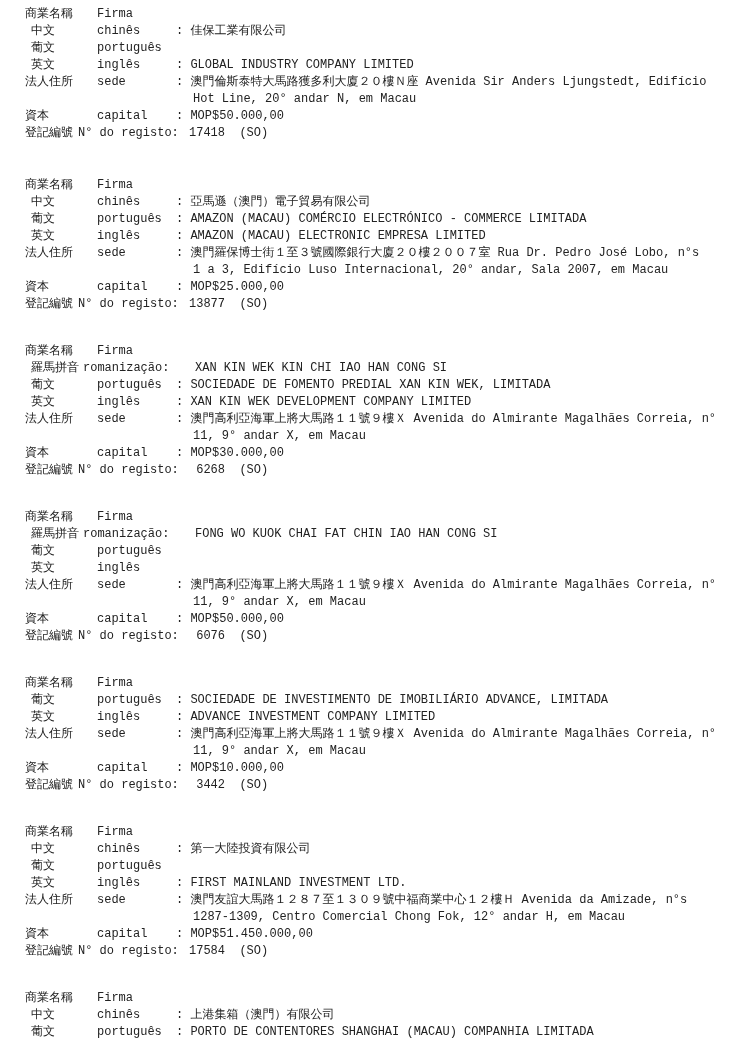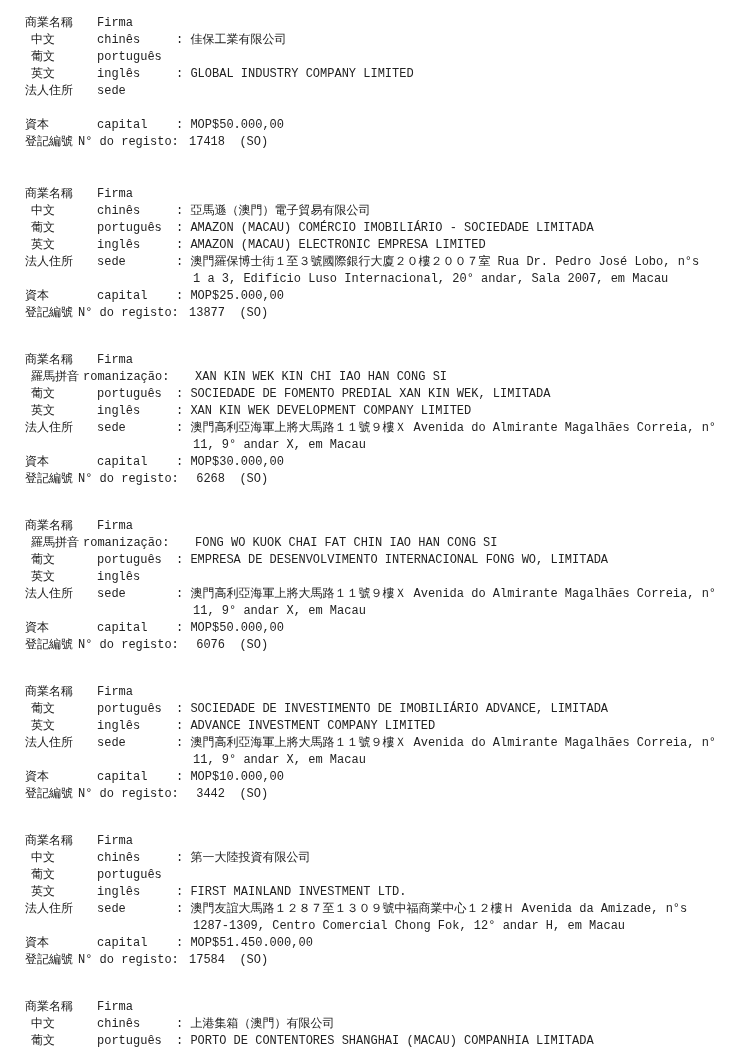--- a/index.html
+++ b/index.html
@@ -11,21 +11,21 @@
     width: 746px;
     height: 1052px;
     overflow: hidden;
     font-family: "Liberation Mono", "DejaVu Sans Mono", monospace;
     font-size: 12px;
     line-height: 17px;
     color: #222222;
   }
   .page {
     position: relative;
-    padding-top: 15px;
+    padding-top: 6px;
     width: 746px;
   }
   .entry {
     margin-bottom: 30px;
   }
   .entry:first-child {
     margin-bottom: 35px;
   }
   .row {
     position: relative;
@@ -83,20 +83,22 @@
           <span class="pt">português</span>
         </div>
         <div class="row">
           <span class="zh ind">英文</span>
           <span class="pt">inglês</span>
           <span class="val">GLOBAL INDUSTRY COMPANY LIMITED</span>
         </div>
         <div class="row h2">
           <span class="zh">法人住所</span>
           <span class="pt">sede</span>
+          <span class="val">澳門倫斯泰特大馬路獲多利大廈２０樓Ｎ座 Avenida Sir Anders Ljungstedt, Edifício
+Hot Line, 20° andar N, em Macau</span>
         </div>
         <div class="row">
           <span class="zh">資本</span>
           <span class="pt">capital</span>
           <span class="val">MOP$50.000,00</span>
         </div>
         <div class="row">
           <span class="zh">登記編號</span>
           <span class="pt reg">N° do registo:</span>
           <span class="val regv">17418  (SO)</span>
@@ -108,21 +110,21 @@
           <span class="pt">Firma</span>
         </div>
         <div class="row">
           <span class="zh ind">中文</span>
           <span class="pt">chinês</span>
           <span class="val">亞馬遜（澳門）電子貿易有限公司</span>
         </div>
         <div class="row">
           <span class="zh ind">葡文</span>
           <span class="pt">português</span>
-          <span class="val">AMAZON (MACAU) COMÉRCIO IMOBILIÁRIO - SOCIEDADE LIMITADA</span>
+          <span class="val">AMAZON (MACAU) COMÉRCIO ELECTRÓNICO - COMMERCE LIMITADA</span>
         </div>
         <div class="row">
           <span class="zh ind">英文</span>
           <span class="pt">inglês</span>
           <span class="val">AMAZON (MACAU) ELECTRONIC EMPRESA LIMITED</span>
         </div>
         <div class="row h2">
           <span class="zh">法人住所</span>
           <span class="pt">sede</span>
           <span class="val">澳門羅保博士街１至３號國際銀行大廈２０樓２００７室 Rua Dr. Pedro José Lobo, n°s
@@ -182,21 +184,20 @@
           <span class="pt">Firma</span>
         </div>
         <div class="row">
           <span class="zh ind">羅馬拼音</span>
           <span class="pt rom">romanização:</span>
           <span class="val noc">FONG WO KUOK CHAI FAT CHIN IAO HAN CONG SI</span>
         </div>
         <div class="row">
           <span class="zh ind">葡文</span>
           <span class="pt">português</span>
-          <span class="val">EMPRESA DE DESENVOLVIMENTO INTERNACIONAL FONG WO, LIMITADA</span>
         </div>
         <div class="row">
           <span class="zh ind">英文</span>
           <span class="pt">inglês</span>
         </div>
         <div class="row h2">
           <span class="zh">法人住所</span>
           <span class="pt">sede</span>
           <span class="val">澳門高利亞海軍上將大馬路１１號９樓Ｘ Avenida do Almirante Magalhães Correia, n°
 11, 9° andar X, em Macau</span>

